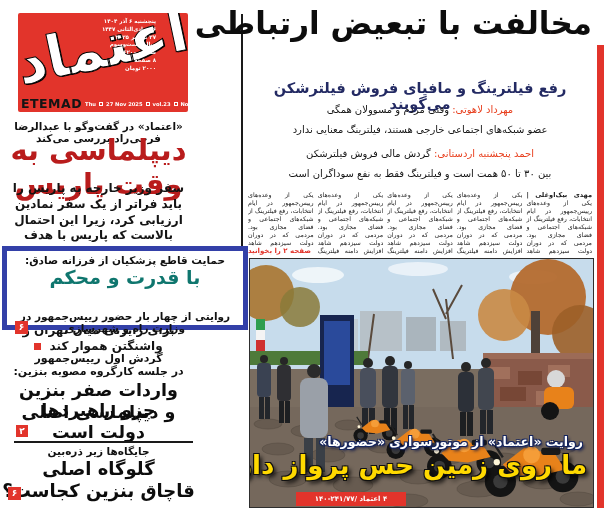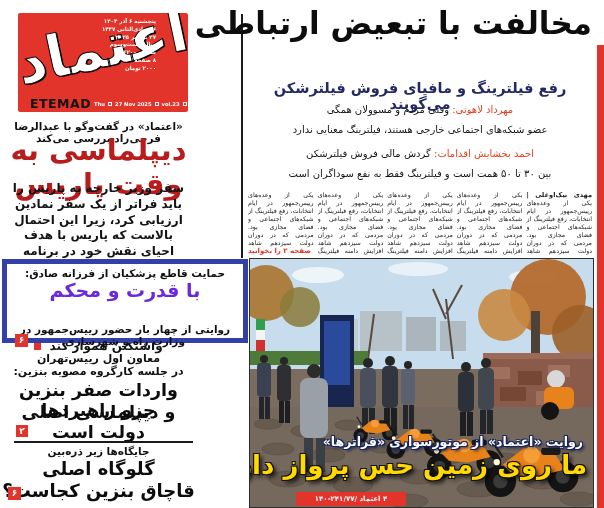--- a/index.html
+++ b/index.html
@@ -34,43 +34,43 @@
     transform:rotate(-12deg); -webkit-text-stroke:1px #000;
     text-shadow:1px 1px 0 #000;
   }
   #masthead-dates {
     position:absolute; left:72px; top:5px; width:66px;
     color:#fff; font-size:5.5px; line-height:7.8px; font-weight:bold;
     text-align:right; direction:rtl;
   }
   #etemad-bar {
     position:absolute; left:3px; right:2px; bottom:1px; height:15px;
-    display:flex; flex-direction:row; align-items:center; gap:3px; direction:ltr;margin-left:9px;
+    display:flex; flex-direction:row; align-items:center; gap:3px; direction:ltr;
   }
   #etemad-bar .en-logo { font-size:12.5px; font-weight:900; color:#141414; letter-spacing:.5px; }
   #etemad-bar .info { font-size:5.2px; font-weight:bold; color:#fff; white-space:nowrap; }
   #etemad-bar .sq { width:4px; height:4px; border:1px solid #fff; flex:0 0 auto; }
 
   
   #leftcol { position:absolute; left:0; top:0; width:197px; height:508px; }
   .kicker { font-size:10.5px; font-weight:800; color:#111; }
   #paris-kicker { top:120px; }
   #paris-headline { top:133px; font-size:29px; font-weight:900; color:#b91c1c; }
   #paris-body {
     top:181px; right:6px; left:6px; font-size:12px; font-weight:600;
     line-height:15.8px; color:#141414; text-align:center;
   }
   .endsq { display:inline-block; width:7px; height:7px; background:#e2342b; margin-right:4px; vertical-align:baseline; }
 
   #blue-box {
-    position:absolute; left:2px; top:259px; width:246px; height:84px;
+    position:absolute; left:2px; top:246px; width:246px; height:84px;
     border:5px solid #3340a8; background:#fff;
   }
   #bluebox-kicker { top:3px; font-size:10.5px; font-weight:800; color:#111; }
-  .bluebox-h { font-size:19px; font-weight:900; color:#6d28d9; line-height:21px; }
+  .bluebox-h { font-size:19px; font-weight:900; color:#0f766e; line-height:21px; }
   #bluebox-h1 { top:16px; }
   #bluebox-h2 { top:37px; }
   #bluebox-sub { top:59px; font-size:10.5px; font-weight:800; color:#111; }
 
   #gas-k1 { top:352px; font-size:11px; }
   #gas-k2 { top:365px; font-size:11px; }
   #gas-h1 { top:380px; font-size:17.5px; font-weight:900; color:#0d0d0d; }
   #gas-h2 { top:402px; font-size:17.5px; font-weight:900; color:#0d0d0d; }
 
   #smuggle-kicker { top:445px; }
@@ -168,21 +168,21 @@
       <span class="endsq"></span>
     </div>
 
     <div id="blue-box">
       <div class="abs ctr" id="bluebox-kicker">حمایت قاطع پزشکیان از فرزانه صادق:</div>
       <div class="abs ctr bluebox-h" id="bluebox-h1">با قدرت و محکم</div>
       <div class="abs ctr" id="bluebox-sub">روایتی از چهار بار حضور رییس‌جمهور در وزارت راه و شهرسازی</div>
       <div class="badge" style="right:auto; left:8px; bottom:-9px;">۶</div>
     </div>
 
-    <div class="abs ctr kicker" id="gas-k1">معاون اول رییس‌تهران</div>
+    <div class="abs ctr kicker" id="gas-k1">گردش اول رییس‌جمهور</div>
     <div class="abs ctr kicker" id="gas-k2">در جلسه کارگروه مصوبه بنزین:</div>
     <div class="abs ctr" id="gas-h1">واردات صفر بنزین جزو راهبردها</div>
     <div class="abs ctr" id="gas-h2">و دیپلماسی اصلی دولت است</div>
     <div class="badge" style="left:16px; top:425px; width:12px; height:12px; line-height:12px;">۲</div>
     <div class="divider-h" style="left:14px; right:4px; top:441px; height:1.5px;"></div>
 
     <div class="abs ctr kicker" id="smuggle-kicker">جایگاه‌ها زیر ذره‌بین</div>
     <div class="abs ctr" id="smuggle-h1">گلوگاه اصلی</div>
     <div class="abs ctr" id="smuggle-h2">قاچاق بنزین کجاست؟</div>
     <div class="badge" style="left:8px; top:487px;">۶</div>
@@ -192,21 +192,21 @@
     <div class="abs" id="lead-headline">مخالفت با تبعیض ارتباطی</div>
     <div class="abs ctr lead-sub" id="lead-sub2">رفع فیلترینگ و مافیای فروش فیلترشکن می‌گویند</div>
 
     <div class="abs ctr qline" id="q1">
       <span class="qname">مهرداد لاهوتی:</span><span> وقتی مردم و مسوولان همگی</span>
     </div>
     <div class="abs ctr qline" id="q2">
       <span>عضو شبکه‌های اجتماعی خارجی هستند، فیلترینگ معنایی ندارد</span>
     </div>
     <div class="abs ctr qline" id="q3">
-      <span class="qname">احمد بخشایش اقدامات:</span><span> گردش مالی فروش فیلترشکن</span>
+      <span class="qname">احمد پنجشنبه اردستانی:</span><span> گردش مالی فروش فیلترشکن</span>
     </div>
     <div class="abs ctr qline" id="q4">
       <span>بین ۳۰ تا ۵۰ همت است و فیلترینگ فقط به نفع سوداگران است</span>
     </div>
 
     <div id="lead-body">
       <div class="bodycol">
         <span class="byline">مهدی بیک‌اوغلی | </span><span>یکی از وعده‌های رییس‌جمهور در ایام انتخابات، رفع فیلترینگ از شبکه‌های اجتماعی و فضای مجازی بود. مردمی که در دوران دولت سیزدهم شاهد افزایش دامنه فیلترینگ بودند و پلتفرم‌هایی چون گوگل‌پلی، واتس‌اپ، تلگرام، لینکدین، اسکایپ و ایکس مسدود ماند، در دوگانه پزشکیان به جریانی رای دادند که متعهد به کاهش روش‌های سلبی و چکشی در مسائل سیاسی، اجتماعی، ارتباطی و فرهنگی بود. البته پزشکیان برای عملی‌سازی در شورای عالی فضای مجازی موانعی داشت و ممنوعیت واتس‌اپ و گوگل‌پلی و محرومیت دانشجویان دانشگاه تهران از شبکه‌های اجتماعی بر مخاطرات افزود و ادامه نیز اعلام شد دولت برای رفع سایر محدودیت‌ها از شبکه‌های اجتماعی استفاده خواهد کرد.</span>
       </div>
       <div class="bodycol">
@@ -332,19 +332,19 @@
         </defs>
         <use href="#bike" transform="translate(128,170) scale(0.55)"></use>
         <use href="#bike" transform="translate(168,182) scale(0.72)"></use>
         <use href="#bike" transform="translate(218,196) scale(0.95)"></use>
         <use href="#bike" transform="translate(286,208) scale(1.2)"></use>
 
         <circle cx="308" cy="120" r="9" fill="#d8d8d8"></circle>
         <rect x="296" y="128" width="30" height="22" rx="6" fill="#e8821a"></rect>
         <circle cx="302" cy="152" r="9" fill="#141414"></circle>
       </svg>
-      <div id="photo-kicker">روایت «اعتماد» از موتورسواری «فراتر‌ها»</div>
+      <div id="photo-kicker">روایت «اعتماد» از موتورسواری «حضور‌ها»</div>
       <div id="photo-headline">ما روی زمین حس پرواز داریم</div>
       <div id="photo-strip">۴  اعتماد /۲۴۱/۷۷-۱۴۰</div>
     </div>
   </div>
 
 </div>
 
 </body></html>

